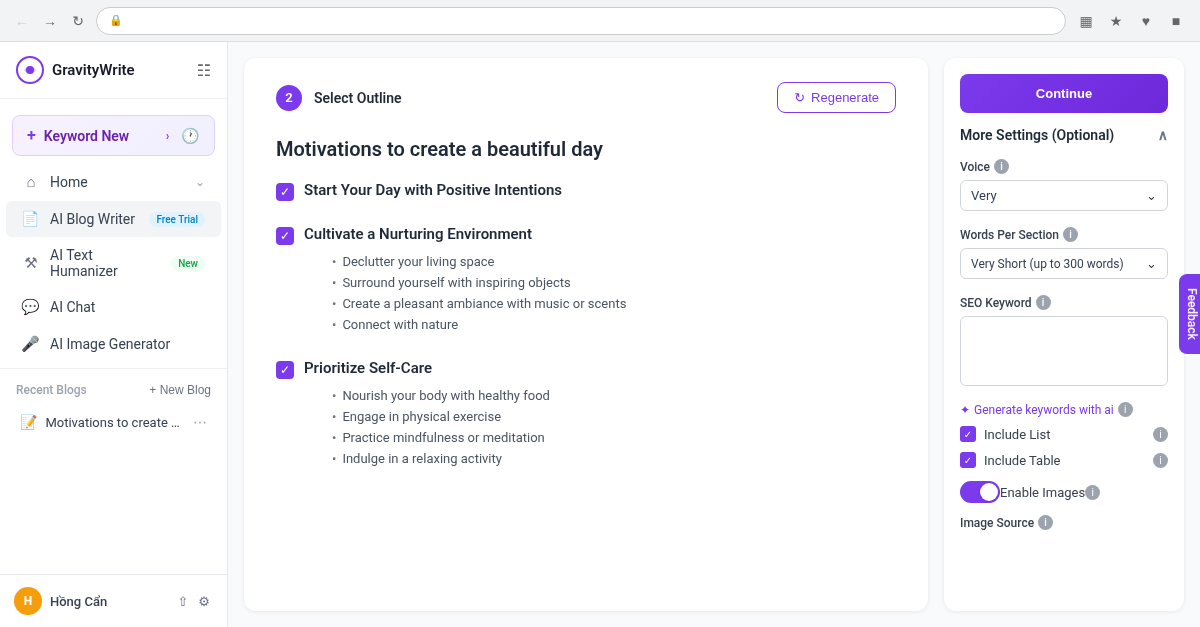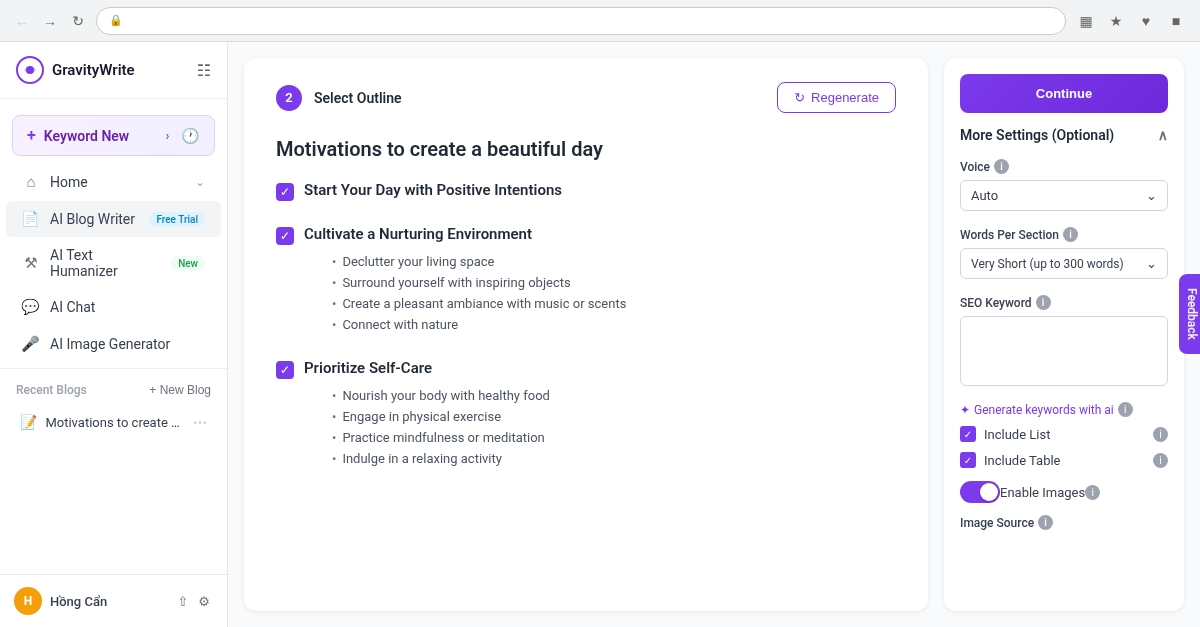--- a/index.html
+++ b/index.html
@@ -604,21 +604,21 @@
           <span>More Settings (Optional)</span>
           <span class="collapse-icon">∧</span>
         </div>
 
         <div class="settings-field">
           <div class="field-label">
             <span>Voice</span>
             <span class="info-icon">i</span>
           </div>
           <div class="select-wrapper">
-            <span>Auto</span>
+            <span>Very</span>
             <span>⌄</span>
           </div>
         </div>
 
         <div class="settings-field">
           <div class="field-label">
             <span>Words Per Section</span>
             <span class="info-icon">i</span>
           </div>
           <div class="select-wrapper">

